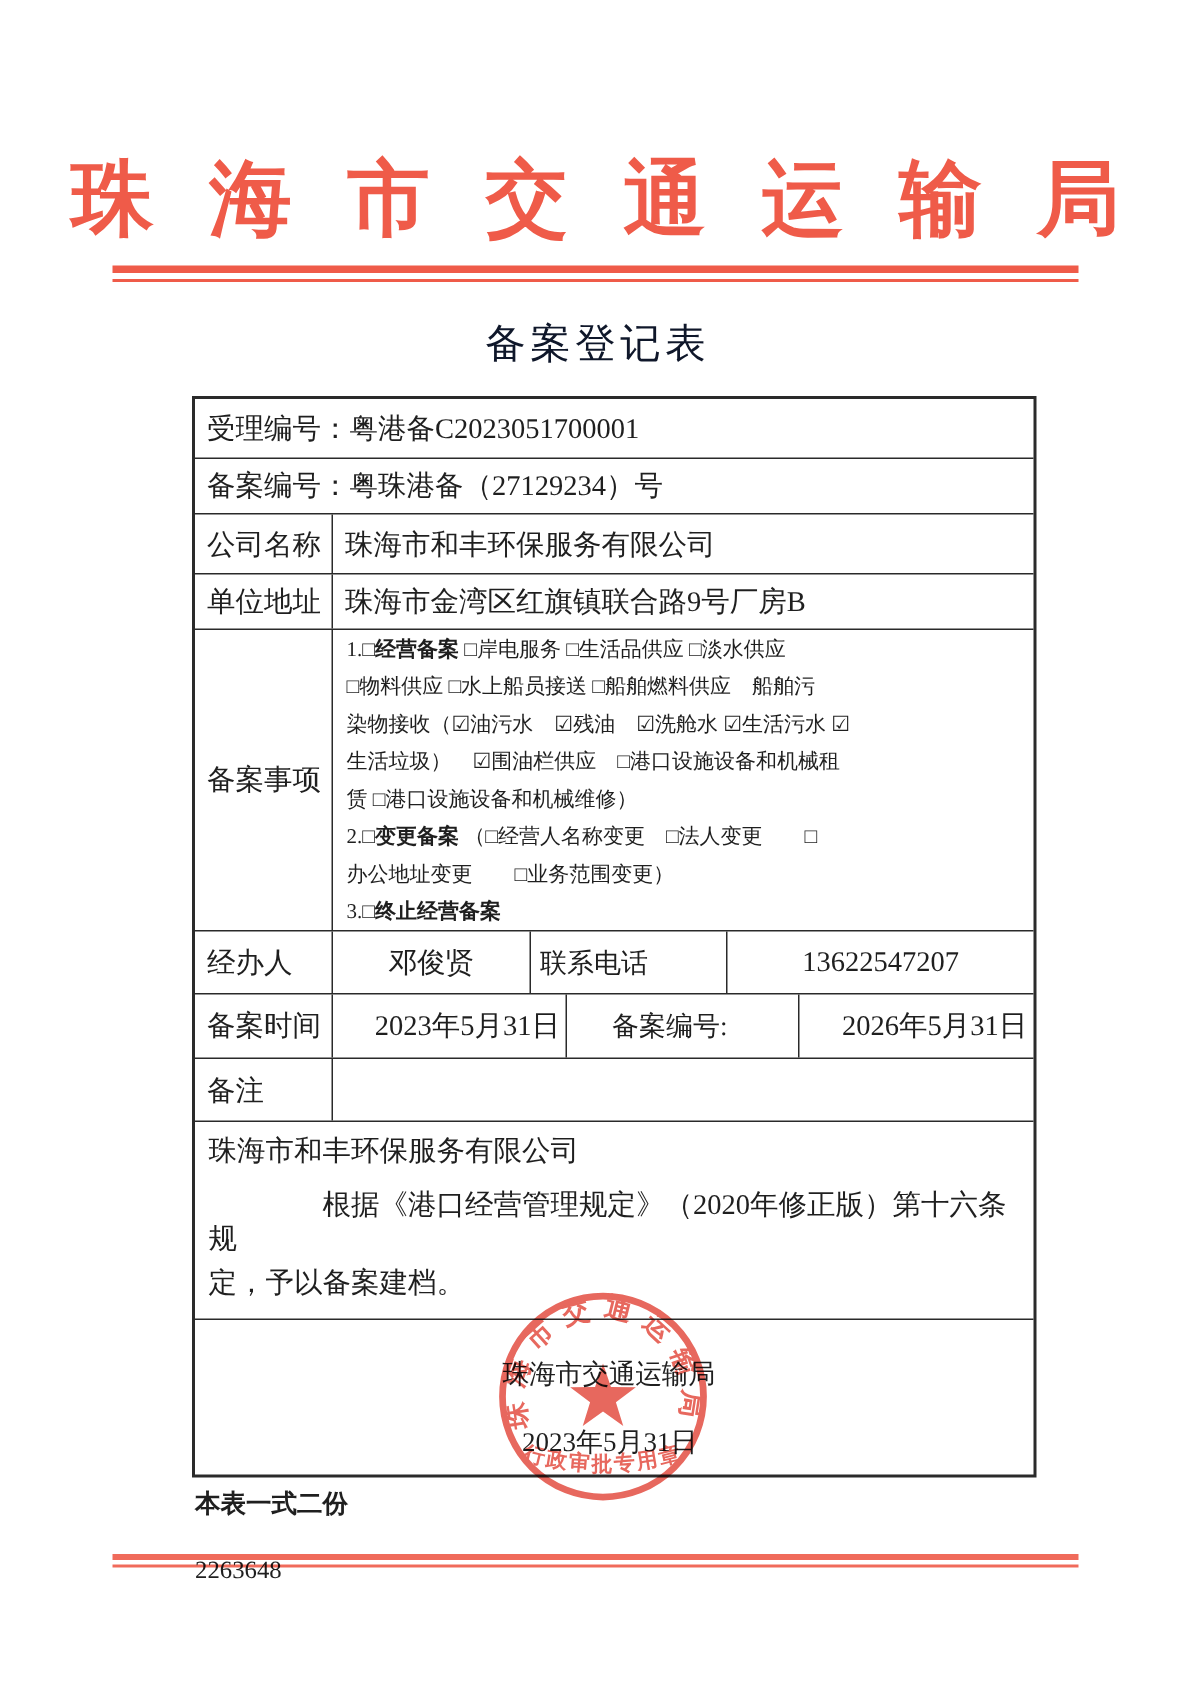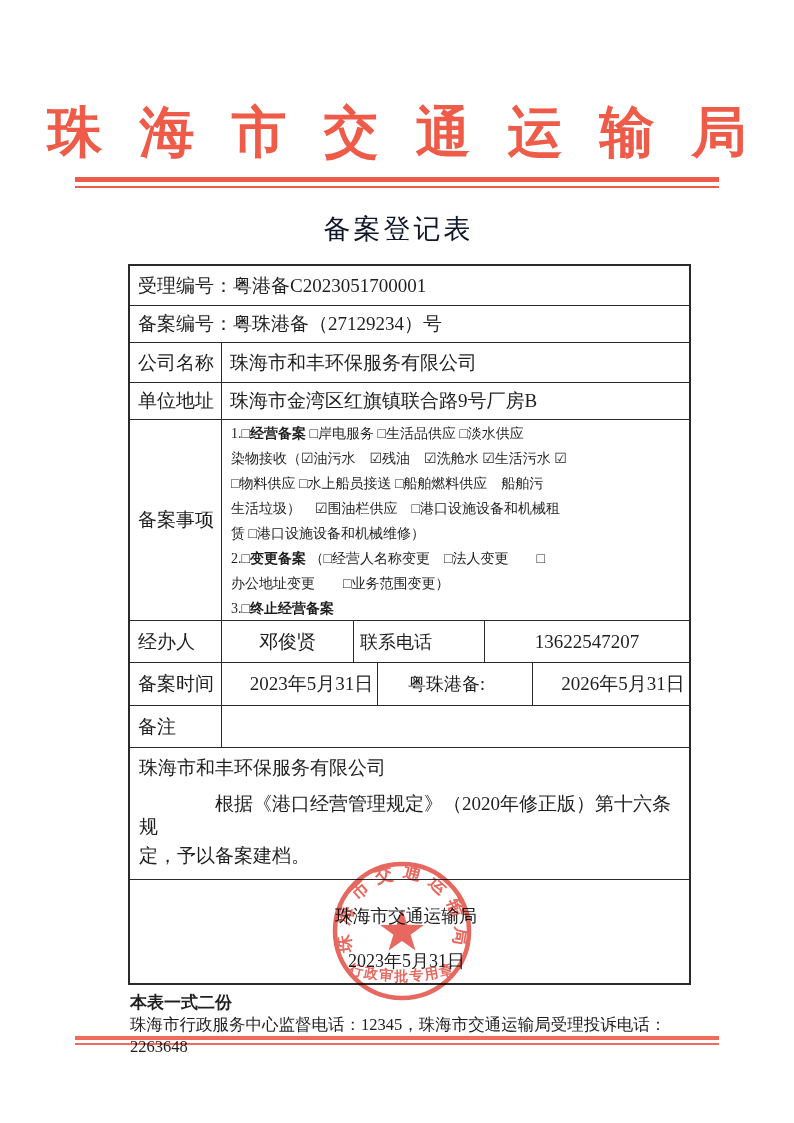--- a/index.html
+++ b/index.html
@@ -90,41 +90,41 @@
 
     <div class="row r4">
       <div class="cell c-label">单位地址</div>
       <div class="cell c-val">珠海市金湾区红旗镇联合路9号厂房B</div>
     </div>
 
     <div class="row r5">
       <div class="cell c-label">备案事项</div>
       <div class="cell matters-content">
           <div class="m-line"><span>1.□</span><span class="b">经营备案</span><span> □岸电服务 □生活品供应 □淡水供应</span></div>
+          <div class="m-line"><span>□物料供应 □水上船员接送 □船舶燃料供应　船舶污</span></div>
           <div class="m-line"><span>染物接收（☑油污水　☑残油　☑洗舱水 ☑生活污水 ☑</span></div>
-          <div class="m-line"><span>□物料供应 □水上船员接送 □船舶燃料供应　船舶污</span></div>
           <div class="m-line"><span>生活垃圾）　☑围油栏供应　□港口设施设备和机械租</span></div>
           <div class="m-line"><span>赁 □港口设施设备和机械维修）</span></div>
           <div class="m-line"><span>2.□</span><span class="b">变更备案</span><span> （□经营人名称变更　□法人变更　　□</span></div>
           <div class="m-line"><span>办公地址变更　　□业务范围变更）</span></div>
           <div class="m-line"><span>3.□</span><span class="b">终止经营备案</span></div>
         </div>
     </div>
 
     <div class="row r6">
       <div class="cell c-label">经办人</div>
       <div class="cell c2">邓俊贤</div>
       <div class="cell c3">联系电话</div>
       <div class="cell c4">13622547207</div>
     </div>
 
     <div class="row r7">
       <div class="cell c-label">备案时间</div>
       <div class="cell c2">2023年5月31日</div>
-      <div class="cell c3">粤珠港备:</div>
+      <div class="cell c3">备案编号:</div>
       <div class="cell c4">2026年5月31日</div>
     </div>
 
     <div class="row r8">
       <div class="cell c-label">备注</div>
       <div class="cell c-val"></div>
     </div>
 
     <div class="row r9 decision">
       <div class="dec-0">珠海市和丰环保服务有限公司</div>
@@ -148,18 +148,17 @@
     <polygon fill="#e2463a" points="75,53 80.3,68.7 96.9,68.9 83.6,78.8 88.5,94.6 75,85 61.5,94.6 66.4,78.8 53.1,68.9 69.7,68.7"></polygon>
     <text font-size="18" font-weight="bold" fill="#e2463a" letter-spacing="8" font-family="Liberation Serif, DejaVu Serif, serif">
       <textPath href="#ringPath" startOffset="50%" text-anchor="middle">珠海市交通运输局</textPath>
     </text>
     <text font-size="14" font-weight="bold" fill="#e2463a" letter-spacing="1.5" font-family="Liberation Serif, DejaVu Serif, serif">
       <textPath href="#botPath" startOffset="50%" text-anchor="middle">行政审批专用章</textPath>
     </text>
   </svg>
 
   <div class="copies">本表一式二份</div>
-  <div class="hotline">珠海市行政服务中心监督电话：12345，珠海市交通运输局受理投诉电话：</div>
   <div class="phone2">2263648</div>
   <div class="ftr-line-thick"></div>
   <div class="ftr-line-thin"></div>
 
 </div>
 
 </body></html>

